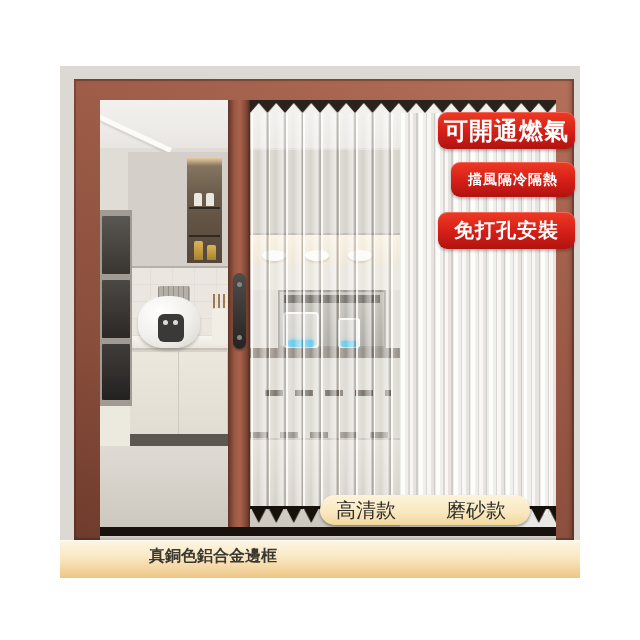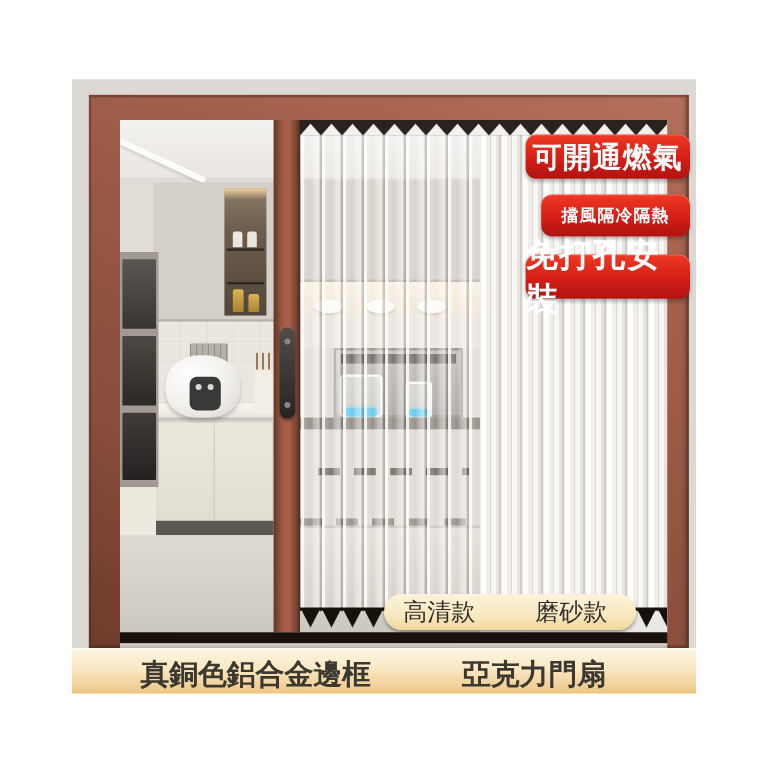--- a/index.html
+++ b/index.html
@@ -127,32 +127,32 @@
   .threshold-strip { left:40px; top:470px; width:456px; height:4px;
     background:linear-gradient(180deg,#d9d4cc,#b9b3a9); }
 
   
   .badge { display:flex; align-items:center; justify-content:center; color:#ffffff; font-weight:700;
     border-radius:9px; z-index:8; letter-spacing:1px;
     background:linear-gradient(180deg,#ee3a24 0%,#d41e17 55%,#b01310 100%);
     box-shadow:0 2px 3px rgba(0,0,0,.25), inset 0 1px 0 rgba(255,255,255,.25); }
   .badge.b1 { left:378px; top:46px;  width:137px; height:37px; font-size:24px; }
   .badge.b2 { left:391px; top:96px;  width:124px; height:35px; font-size:14px; }
-  .badge.b3 { left:378px; top:146px; width:137px; height:37px; font-size:27px; }
+  .badge.b3 { left:378px; top:146px; width:137px; height:37px; font-size:20px; }
 
   .variant-pill { left:228px; top:429px; width:210px; height:30px; border-radius:15px; z-index:9;
     background:linear-gradient(180deg,#fdf3da 0%,#f9e9c2 55%,#f2d79c 100%);
     box-shadow:0 2px 3px rgba(0,0,0,.35);
     display:flex; align-items:center; justify-content:space-between;
     padding:0 24px 0 16px; font-size:20px; color:#2f2d29;margin-left:32px; }
 
   .caption-bar { left:0; top:474px; width:520px; height:38px; z-index:7;
     background:linear-gradient(180deg,#fdf6e3 0%,#f9e8c4 45%,#eec685 100%);
     box-shadow:inset 0 1px 0 #fffdf6; }
-  .caption { top:6px; font-size:24px; font-weight:700; color:#3b382f; white-space:nowrap;
+  .caption { top:6px; font-size:16px; font-weight:700; color:#3b382f; white-space:nowrap;
     transform:translateX(-50%); }
   .caption.left  { left:153px; }
   .caption.right { left:385px; }
 </style>
 </head>
 <body>
 
 <div id="canvas">
   <div id="photo" class="abs">
 
@@ -258,17 +258,16 @@
     <div class="abs badge b2">擋風隔冷隔熱</div>
     <div class="abs badge b3">免打孔安裝</div>
 
     <div class="abs variant-pill">
       <span>高清款</span>
       <span>磨砂款</span>
     </div>
 
     <div class="abs caption-bar">
       <div class="abs caption left">真銅色鋁合金邊框</div>
-      <div class="abs caption right">亞克力門扇</div>
     </div>
 
   </div>
 </div>
 
 </body></html>

